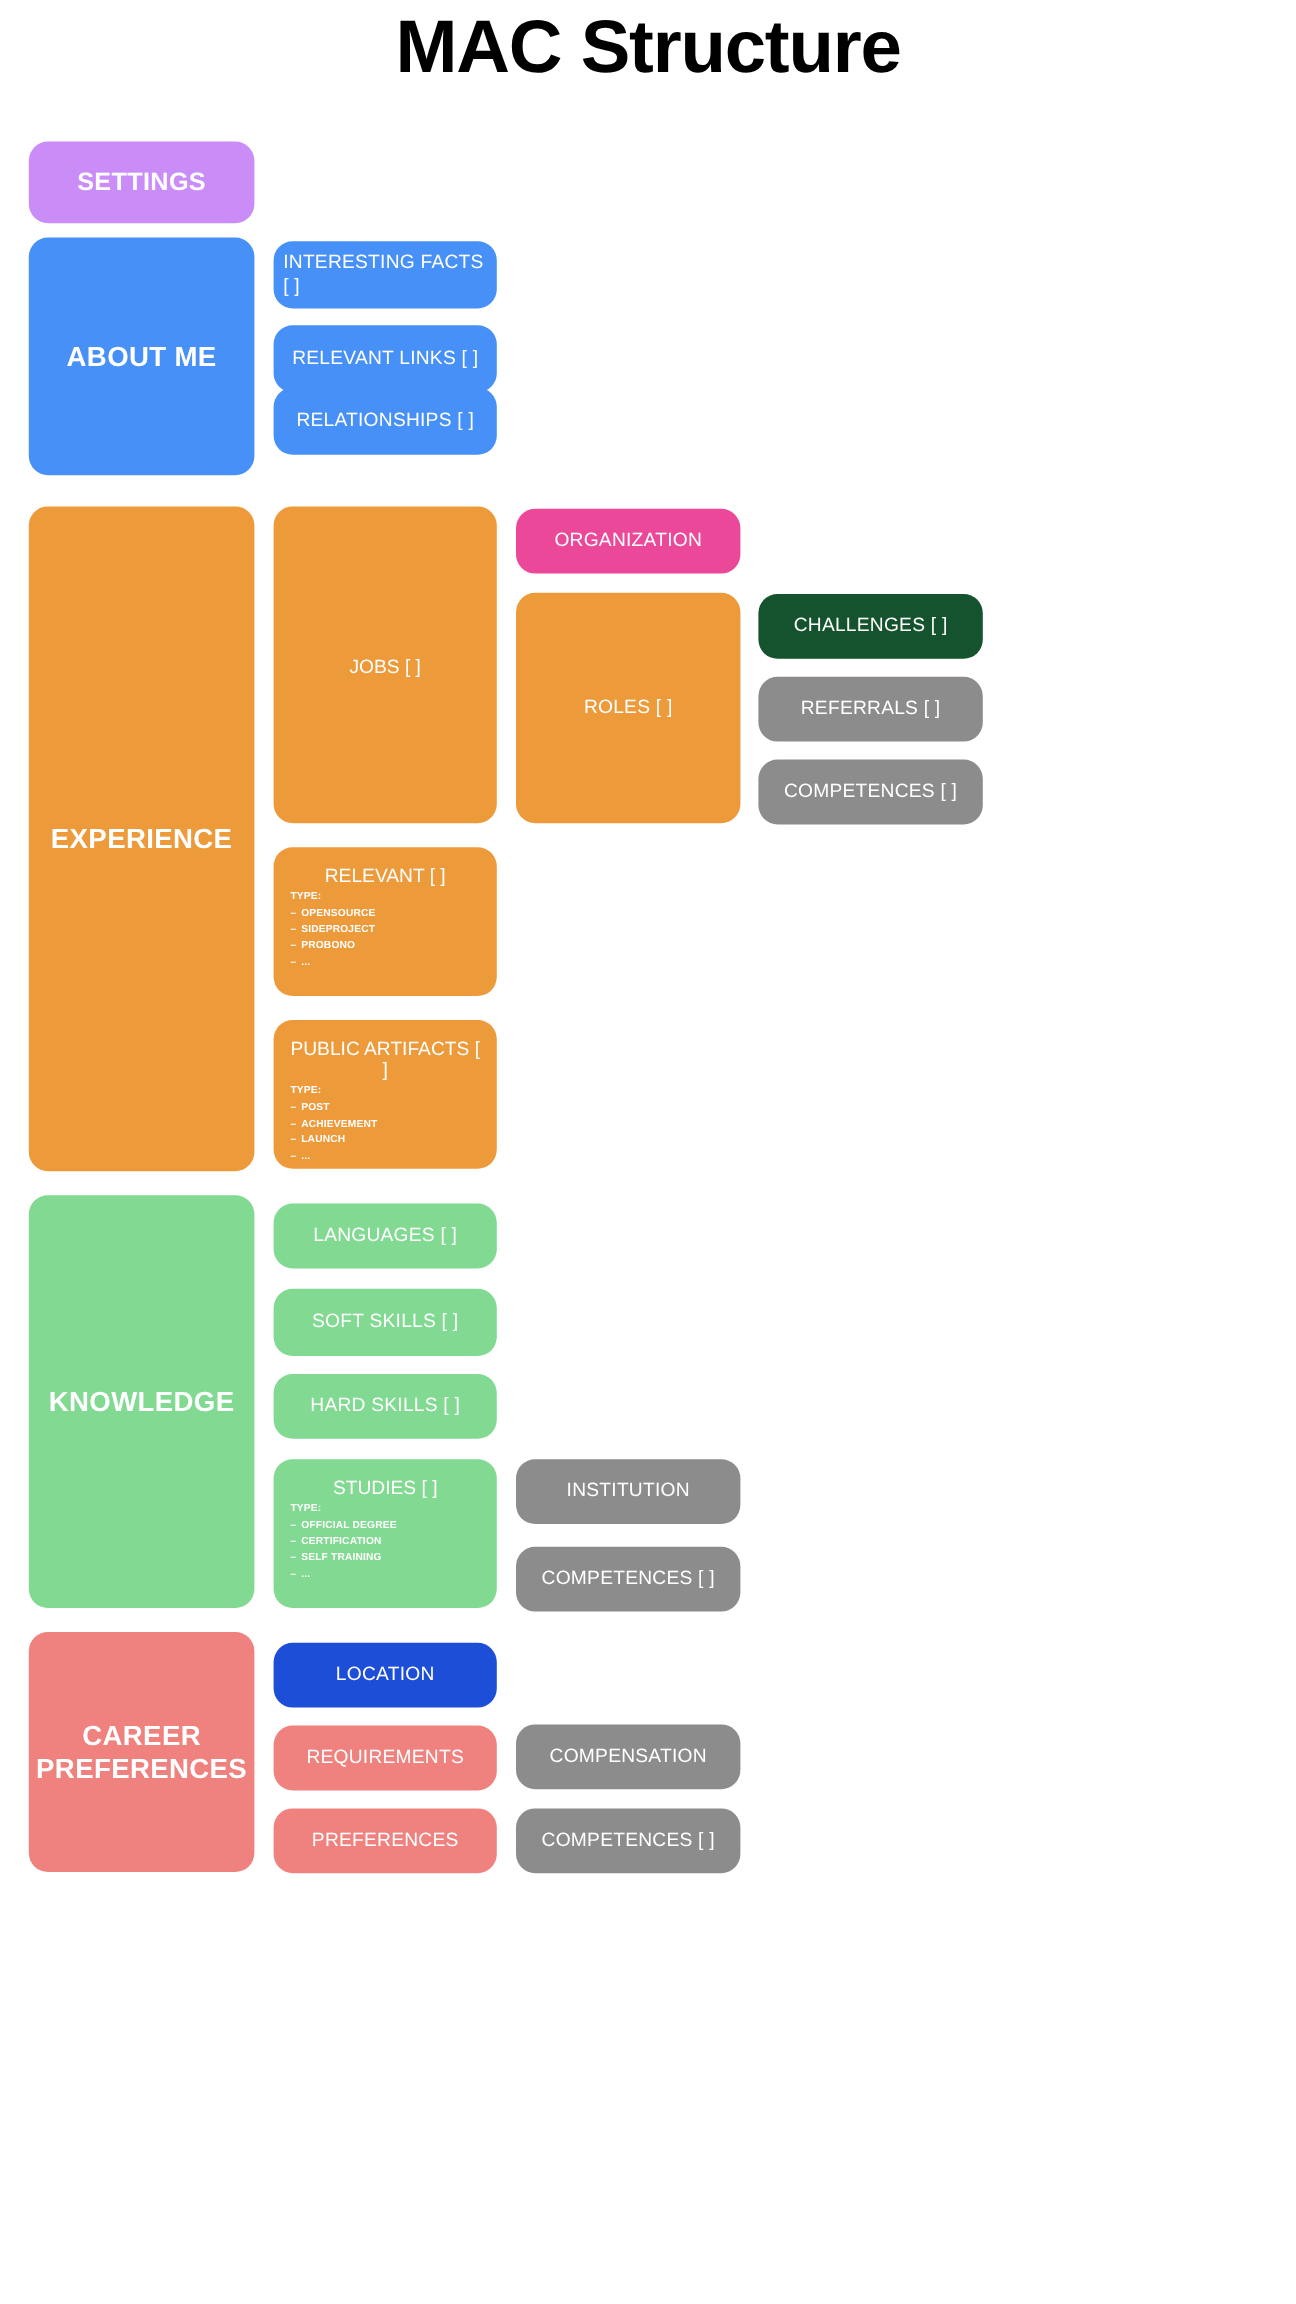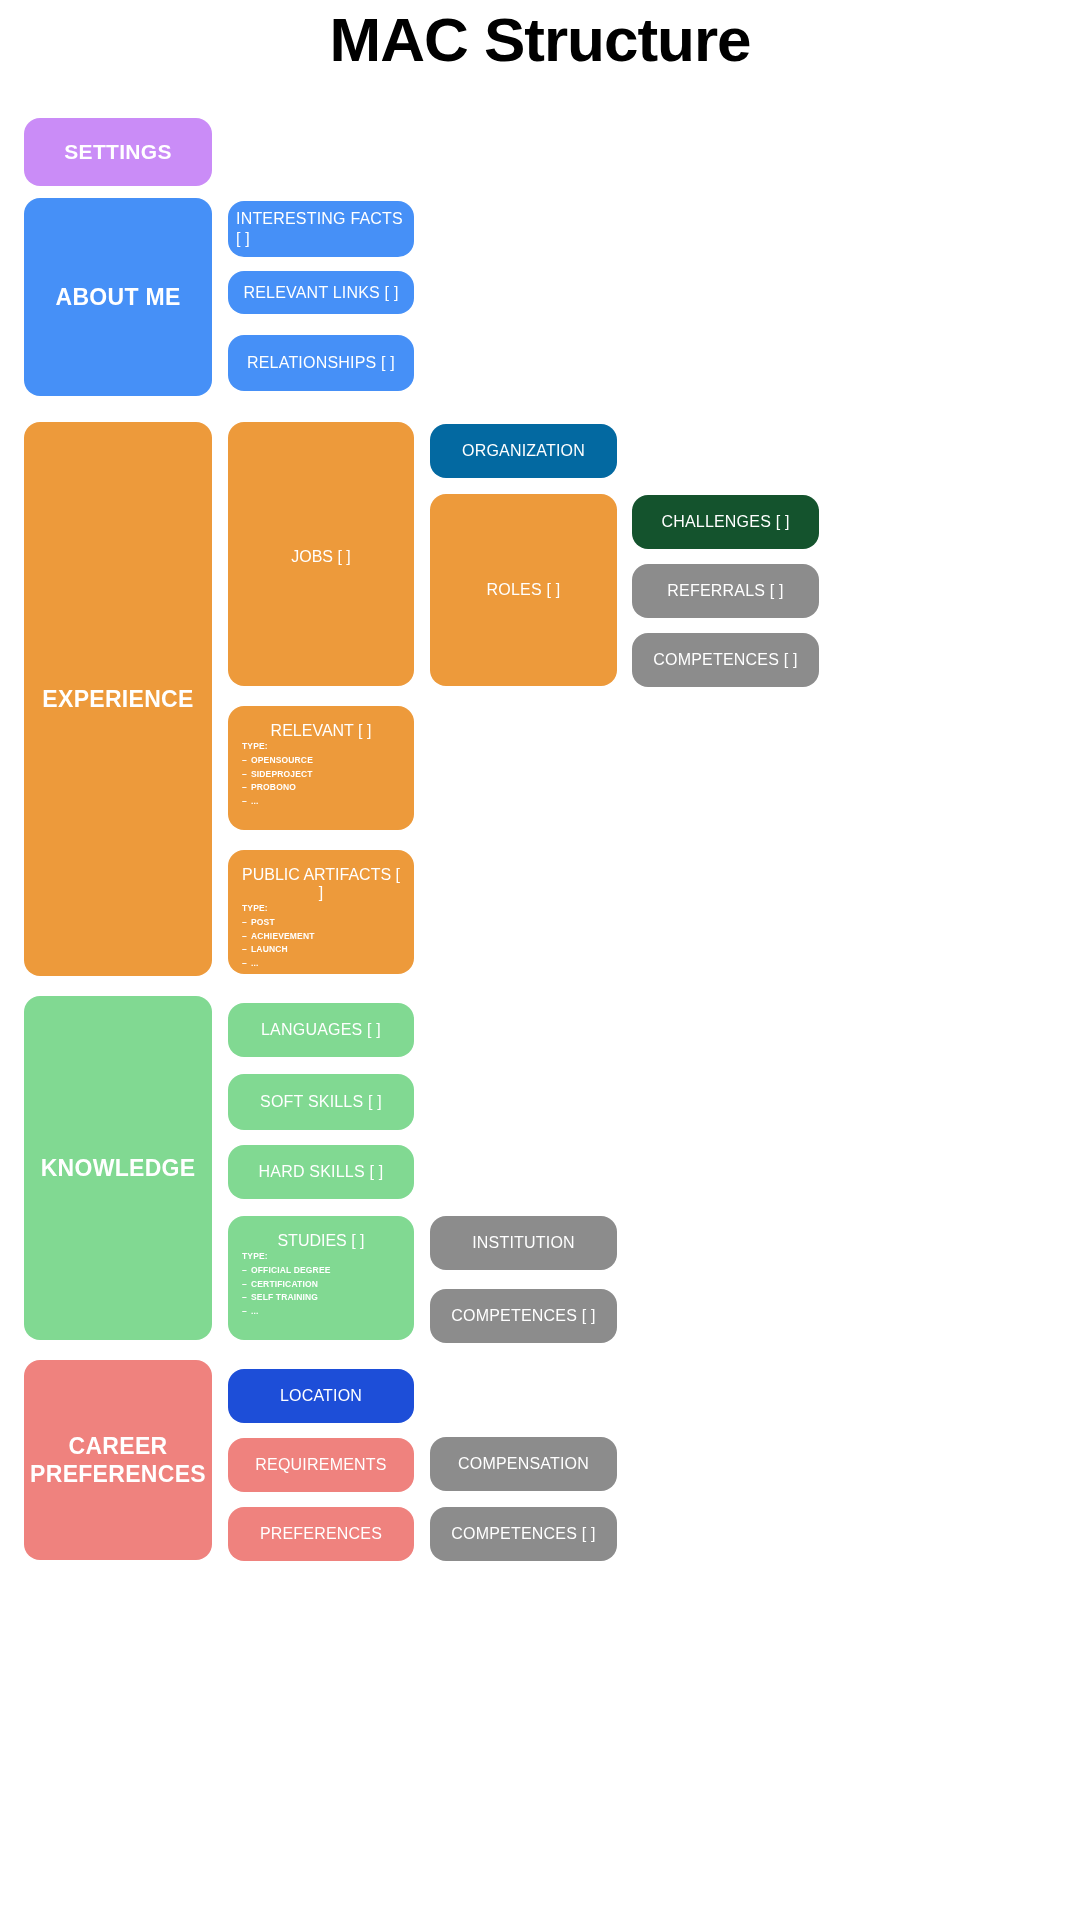--- a/index.html
+++ b/index.html
@@ -113,37 +113,37 @@
 </div>
 
 <div class="card root" style="left:24px; top:198px; width:188px; height:198px; background:#4690f7;">
   <span class="card-label">ABOUT ME</span>
 </div>
 
 <div class="card child" style="left:228px; top:201px; width:186px; height:56px; background:#4690f7;">
   <span class="card-label">INTERESTING FACTS [ ]</span>
 </div>
 
-<div class="card child" style="left:228px; top:271px; width:186px; height:43px; background:#4690f7;">
+<div class="card child" style="left:228px; top:271px; width:186px; height:56px; background:#4690f7;">
   <span class="card-label">RELEVANT LINKS [ ]</span>
 </div>
 
-<div class="card child" style="left:228px; top:335px; width:186px; height:56px; background:#4690f7;">
+<div class="card child" style="left:228px; top:323px; width:186px; height:56px; background:#4690f7;">
   <span class="card-label">RELATIONSHIPS [ ]</span>
 </div>
 
 <div class="card root" style="left:24px; top:422px; width:188px; height:554px; background:#ed9a3b;">
   <span class="card-label">EXPERIENCE</span>
 </div>
 
 <div class="card has-list" style="left:228px; top:422px; width:186px; height:264px; background:#ed9a3b; justify-content:center;">
   <span class="card-label">JOBS [ ]</span>
 </div>
 
-<div class="card child" style="left:430px; top:424px; width:187px; height:54px; background:#0369a1;">
+<div class="card child" style="left:430px; top:424px; width:187px; height:54px; background:#ec4899;">
   <span class="card-label">ORGANIZATION</span>
 </div>
 
 <div class="card child" style="left:430px; top:494px; width:187px; height:192px; background:#ed9a3b;">
   <span class="card-label">ROLES [ ]</span>
 </div>
 
 <div class="card child" style="left:632px; top:495px; width:187px; height:54px; background:#14532d;">
   <span class="card-label">CHALLENGES [ ]</span>
 </div>

